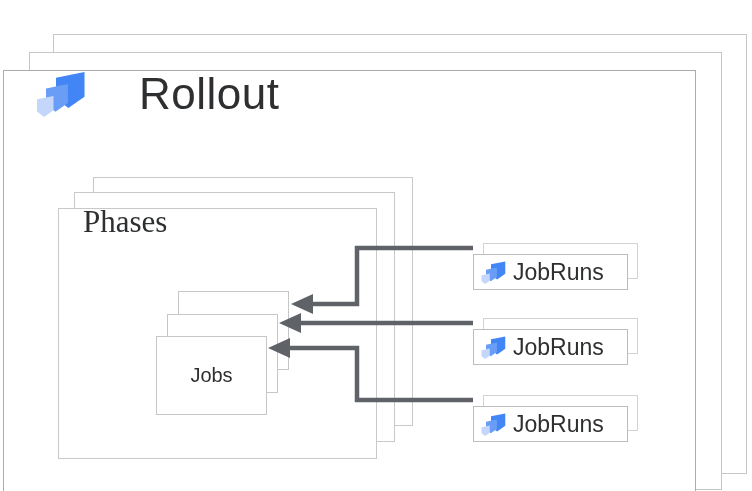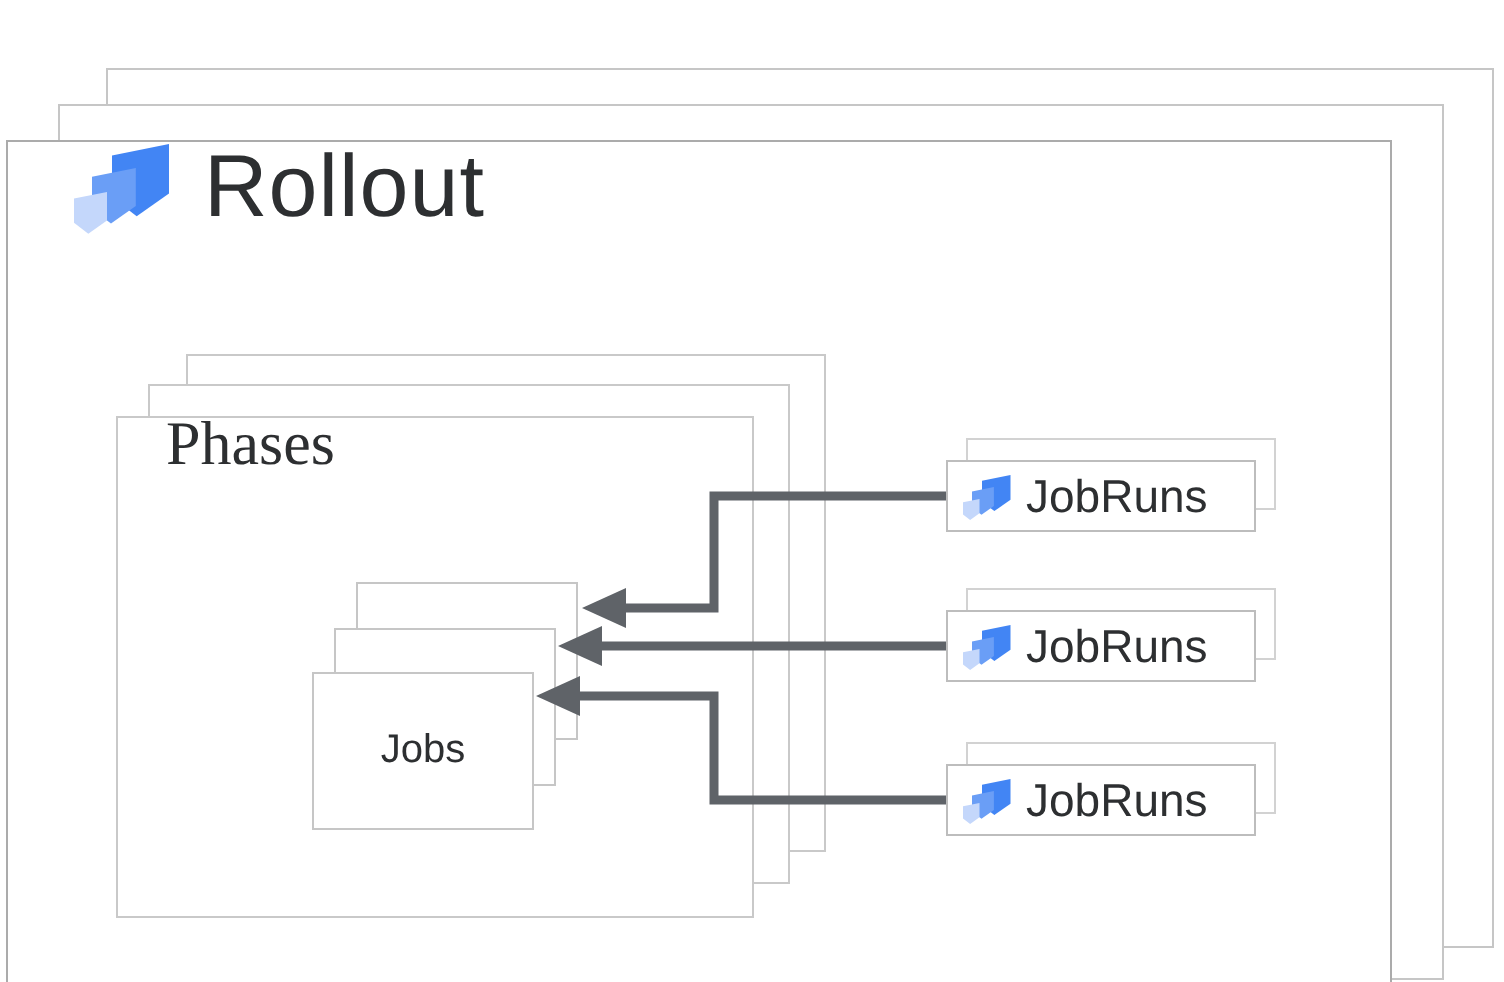--- a/index.html
+++ b/index.html
@@ -7,41 +7,41 @@
     position:relative;width:752px;height:491px;background:#ffffff;overflow:hidden;
     font-family:"Liberation Sans", sans-serif;color:#303134;
   }
   .layer{position:absolute;background:#ffffff;border:1px solid #c6c6c6;box-sizing:border-box;margin-top:28px;}
 
   
   .r3{left:53px;top:6px;width:694px;height:440px;}
   .r2{left:29px;top:24px;width:693px;height:438px;}
   .r1{left:3px;top:42px;width:693px;height:438px;border-color:#ababab;}
 
-  .rollout-header{position:absolute;left:32px;top:69px;display:flex;align-items:center;}
+  .rollout-header{position:absolute;left:32px;top:69px;display:flex;align-items:center;gap:37px;}
   .rollout-icon{width:54px;height:50px;display:block;}
   .rollout-title{font-size:44px;line-height:50px;margin-left:16px;color:#2d2f31;letter-spacing:0.5px;}
 
   
   .p3{left:93px;top:149px;width:320px;height:249px;border-color:#c9c9c9;}
   .p2{left:74px;top:164px;width:321px;height:250px;border-color:#c9c9c9;}
   .p1{left:58px;top:180px;width:319px;height:251px;border-color:#c9c9c9;}
   .phases-title{position:absolute;left:83px;top:204px;font-size:31px;color:#2d2f31;font-family:Liberation Serif, serif;}
 
   
   .j3{left:178px;top:263px;width:111px;height:79px;}
   .j2{left:167px;top:286px;width:111px;height:79px;}
   .j1{left:156px;top:308px;width:111px;height:79px;display:flex;align-items:center;justify-content:center;}
   .jobs-title{font-size:20px;color:#2d2f31;}
 
   
   .arrows{position:absolute;left:0;top:0;width:752px;height:491px;pointer-events:none;}
 
   
-  .jobrun-group{position:absolute;left:473px;width:165px;height:47px;}
+  .jobrun-group{position:absolute;left:473px;width:165px;height:47px;margin-top:24px;}
   .g1{top:219px;} .g2{top:294px;} .g3{top:371px;}
   .jr-back{position:absolute;left:10px;top:0;width:155px;height:36px;background:#fff;border:1px solid #d2d2d2;box-sizing:border-box;}
   .jr-front{position:absolute;left:0;top:11px;width:155px;height:36px;background:#fff;border:1px solid #bdbdbd;
             box-sizing:border-box;display:flex;align-items:center;}
   .jr-icon{width:27px;height:25px;margin-left:5px;flex:0 0 auto;}
   .jr-label{font-size:23px;margin-left:7px;color:#2d2f31;white-space:nowrap;}
 </style>
 </head>
 <body>
 

